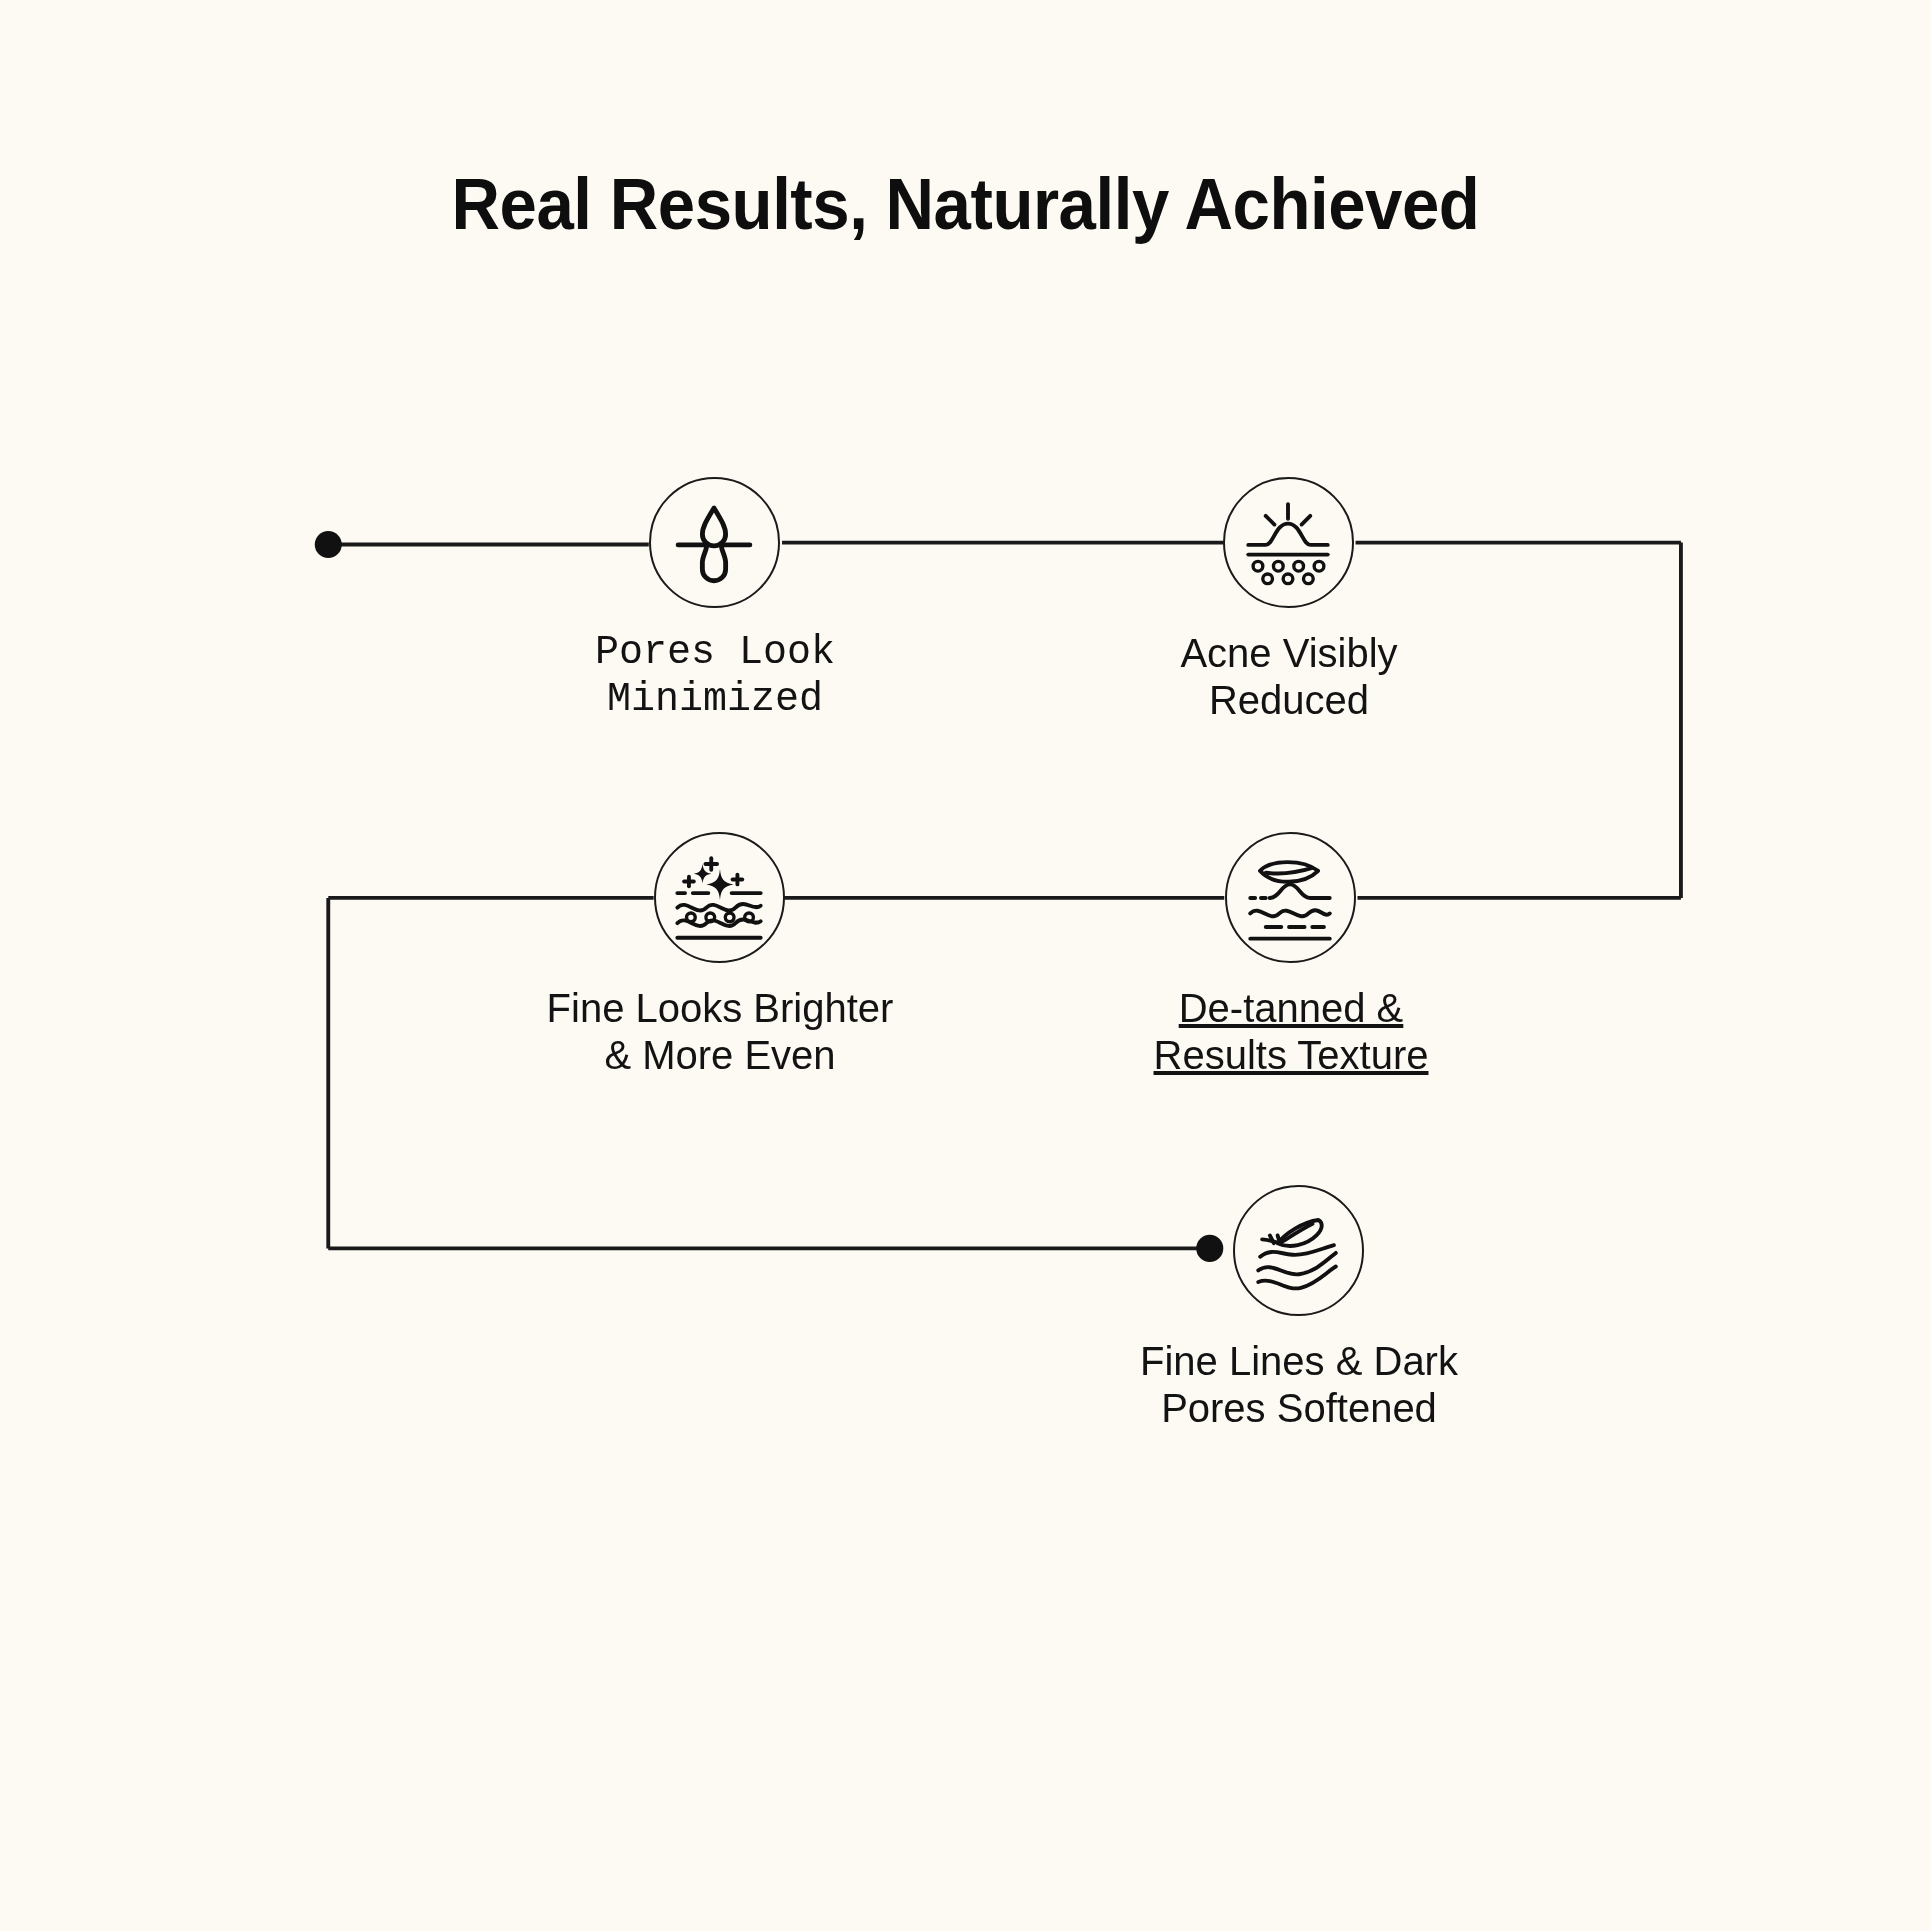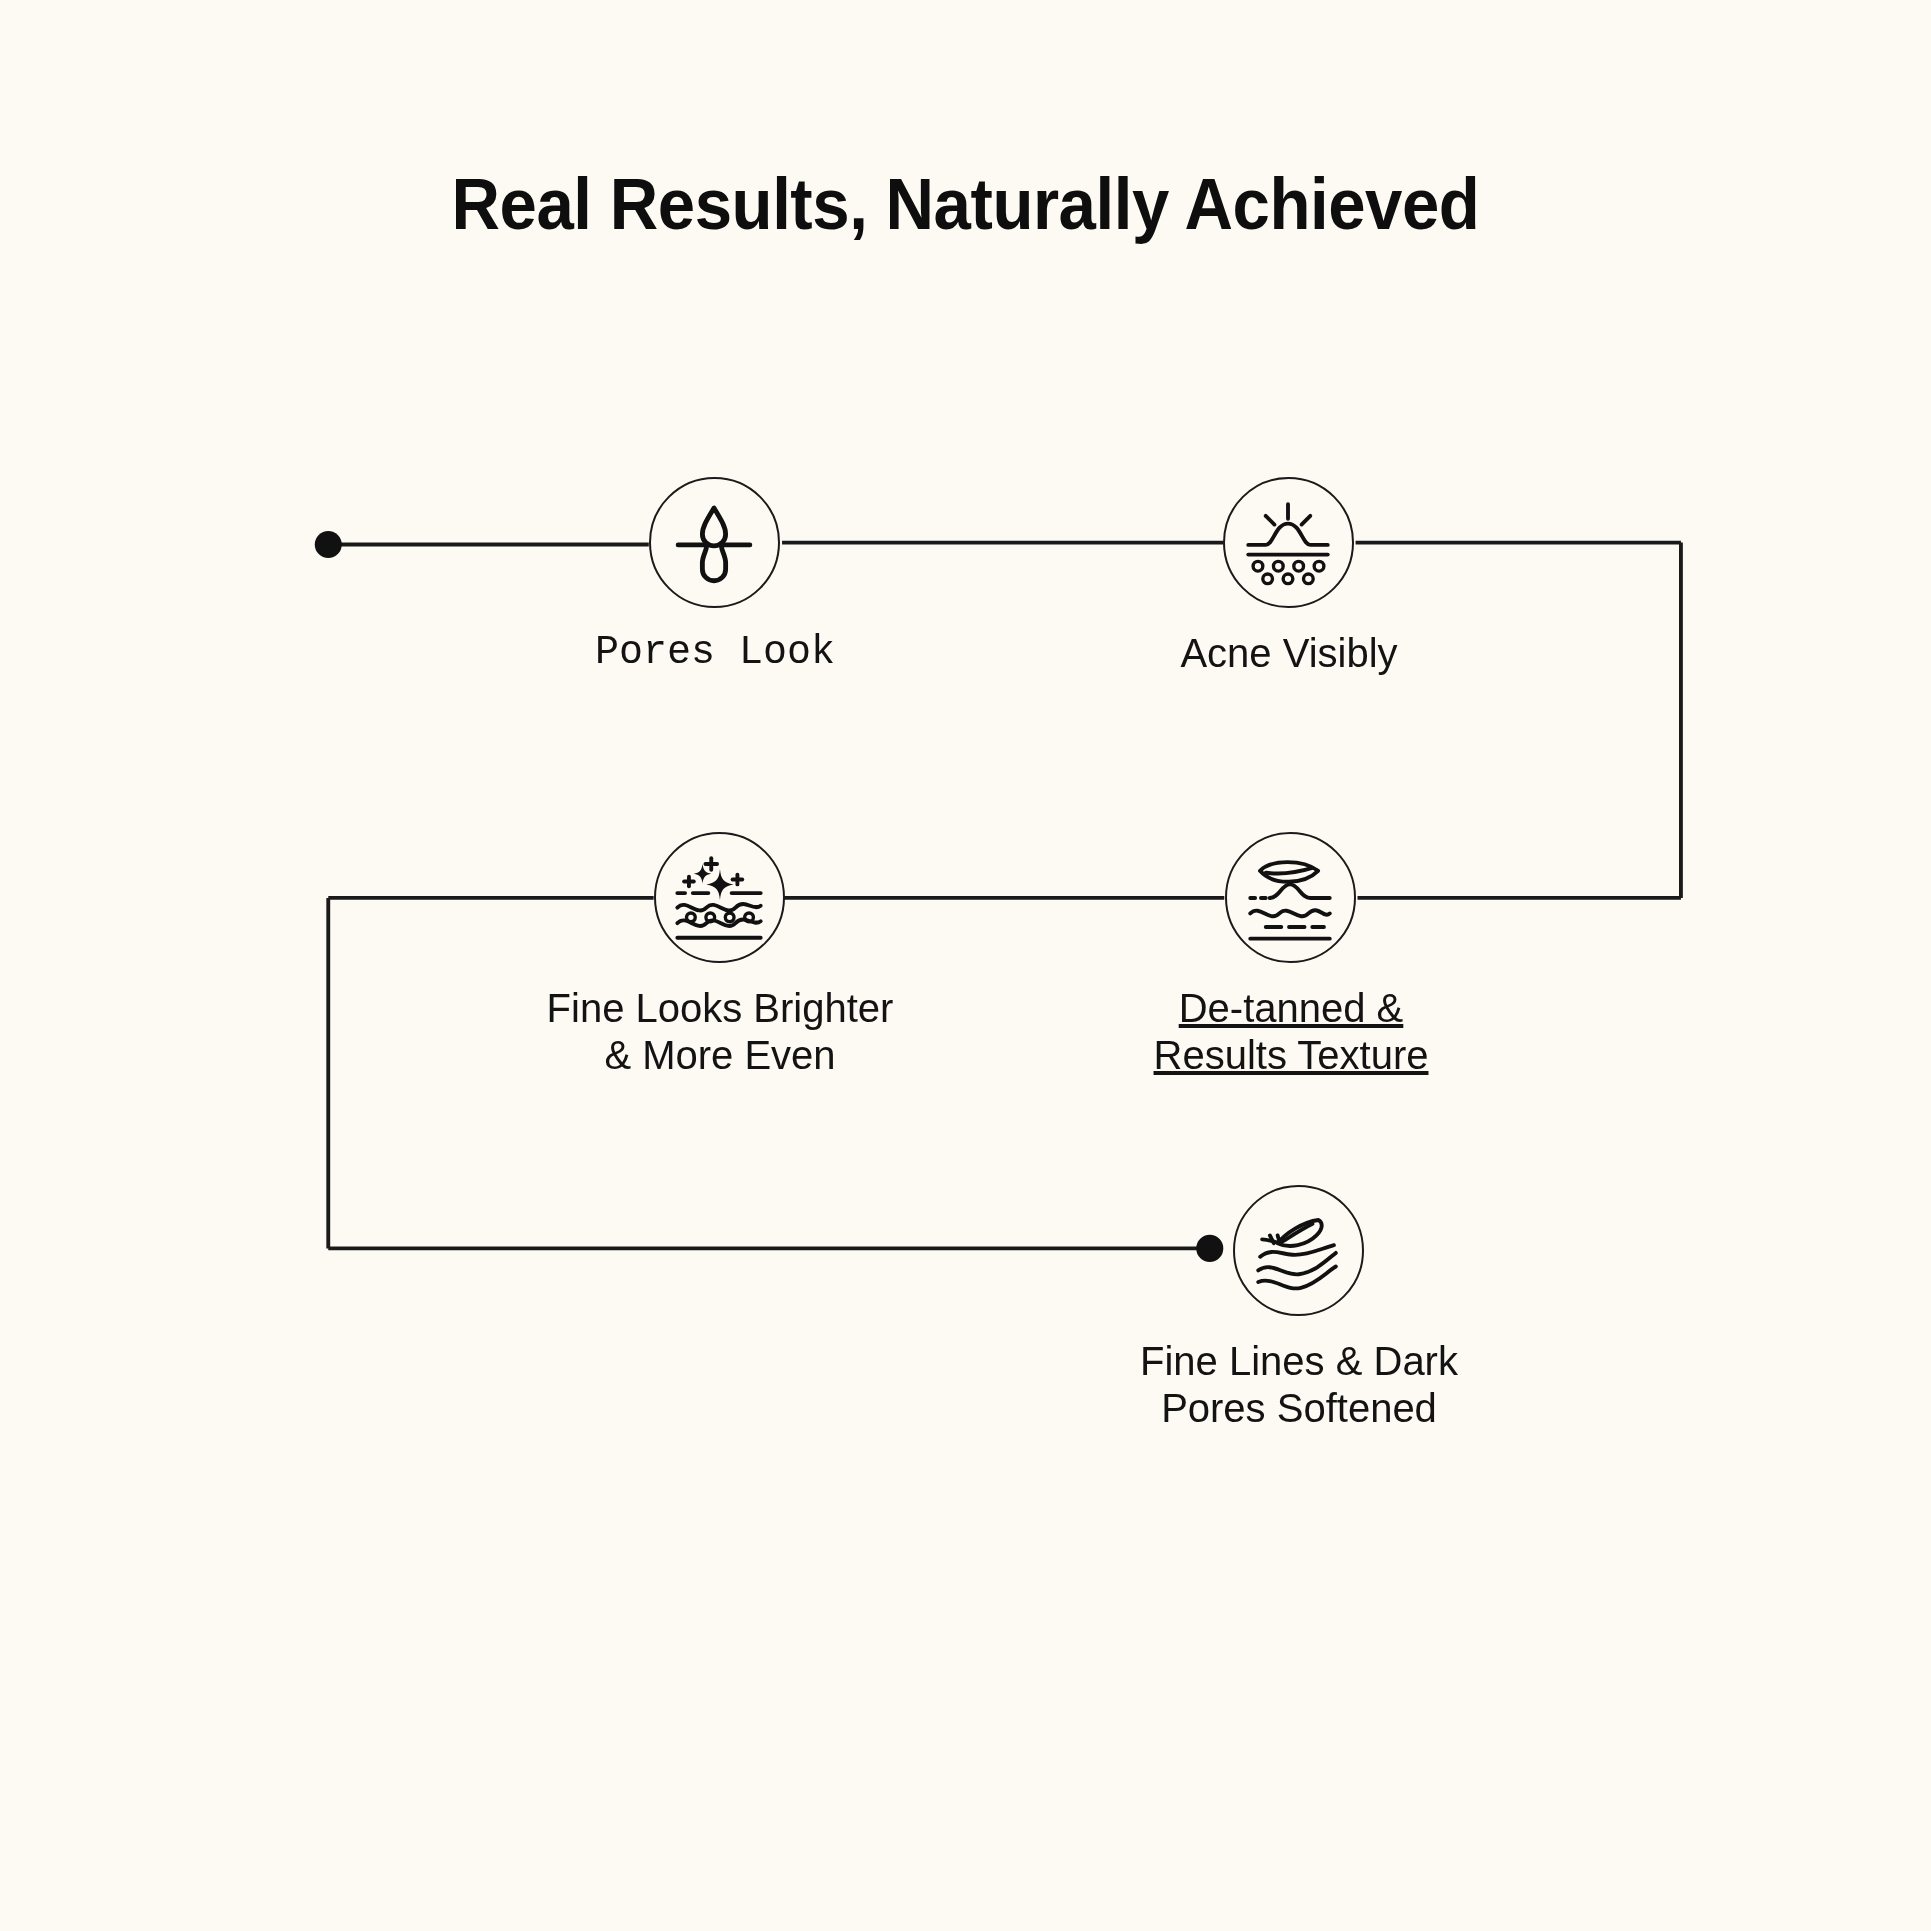--- a/index.html
+++ b/index.html
@@ -86,20 +86,21 @@
     <div class="node-circle">
       <svg viewBox="0 0 130 130" xmlns="http://www.w3.org/2000/svg">
         <g fill="none" stroke="#111111" stroke-width="5" stroke-linecap="round" stroke-linejoin="round">
           <path d="M65 30 C 57 43, 53 50, 53 57 a12 12 0 0 0 24 0 C 77 50, 73 43, 65 30 Z"></path>
           <path d="M28 68 L55 68 C61 68, 53 78, 53 86 L53 93 a12 12 0 0 0 24 0 L77 86 C77 78, 69 68, 75 68 L102 68"></path>
         </g>
       </svg>
     </div>
     <div class="node-label" style="left:-183px;top:153px;width:498px;font-family:Liberation Mono, monospace;">
       <span>Pores Look</span>
+      <span class="l2">Minimized</span>
     </div>
   </div>
 
   <div class="node" style="left:1223px;top:477px;">
     <div class="node-circle">
       <svg viewBox="0 0 130 130" xmlns="http://www.w3.org/2000/svg">
         <g fill="none" stroke="#111111" stroke-width="4" stroke-linecap="round" stroke-linejoin="round">
           <line x1="65" y1="26" x2="65" y2="41"></line>
           <line x1="42" y1="38" x2="51" y2="47"></line>
           <line x1="88" y1="38" x2="79" y2="47"></line>
@@ -112,20 +113,21 @@
           <circle cx="76" cy="90" r="5"></circle>
           <circle cx="97" cy="90" r="5"></circle>
           <circle cx="44" cy="103" r="5"></circle>
           <circle cx="65" cy="103" r="5"></circle>
           <circle cx="86" cy="103" r="5"></circle>
         </g>
       </svg>
     </div>
     <div class="node-label" style="left:-183px;top:153px;width:498px;">
       <span>Acne Visibly</span>
+      <span class="l2">Reduced</span>
     </div>
   </div>
 
   <div class="node" style="left:654px;top:832px;">
     <div class="node-circle">
       <svg viewBox="0 0 130 130" xmlns="http://www.w3.org/2000/svg">
         <g fill="#111111">
           <path d="M66 36 C67 47, 70 50, 80 52 C70 54, 67 57, 66 68 C65 57, 62 54, 52 52 C62 50, 65 47, 66 36 Z"></path>
           <path d="M48 31 C49 38, 51 40, 57 41 C51 42, 49 44, 48 51 C47 44, 45 42, 39 41 C45 40, 47 38, 48 31 Z"></path>
         </g>

